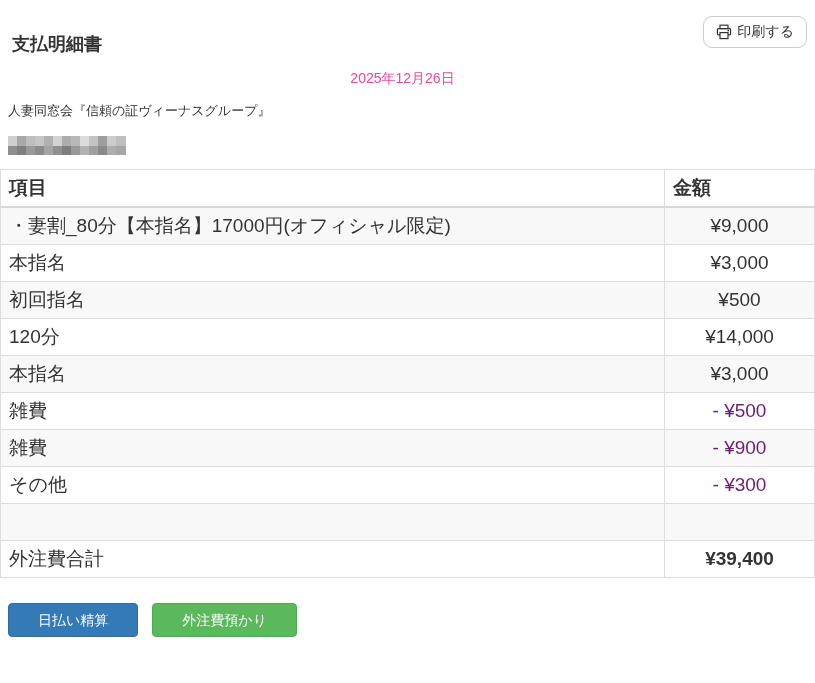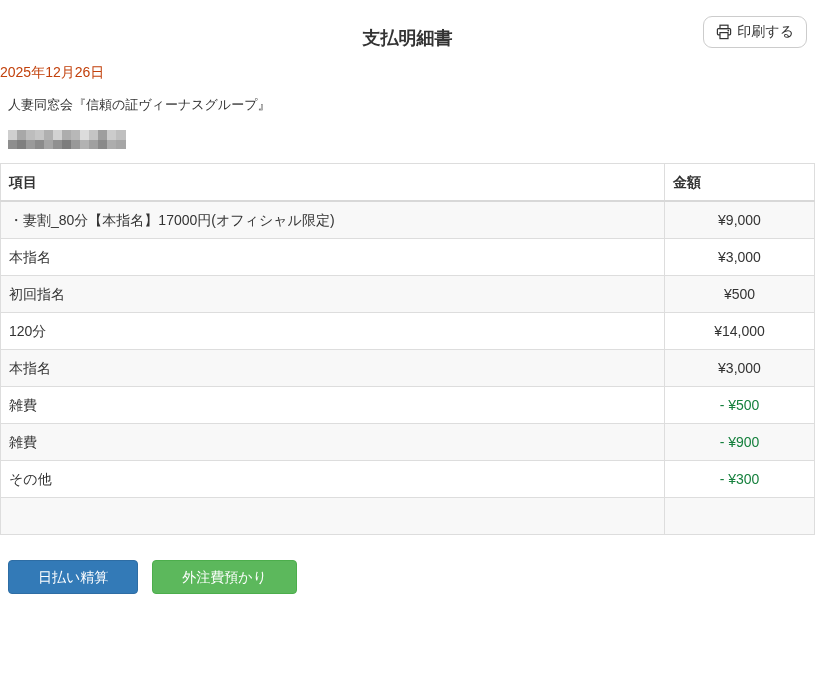--- a/index.html
+++ b/index.html
@@ -13,88 +13,87 @@
     position: relative;
     width: 815px;
     height: 683px;
     background: #fff;
     overflow: hidden;
   }
 
   
   .header { position: relative; padding-top: 20px; }
   .page-title {
-    text-align: center;
     font-size: 18px;
     font-weight: bold;
     color: #333;
-    margin: 6px;
+    margin: 12px;
     line-height: 24px;
   }
   .print-button {
     position: absolute;
     top: 16px;
     right: 8px;
     display: inline-flex;
     align-items: center;
     gap: 5px;
     background: #fff;
     border: 1px solid #ccc;
     border-radius: 9px;
     padding: 6px 12px;
     font-size: 14px;
     color: #333;
     cursor: pointer;
     font-family: inherit;
   }
   .print-button svg { display: block; }
   .date-line {
-    text-align: left;
+    text-align: center;
     margin: 14px 10px 0 0;
     font-size: 14px;
-    color: #c2410c;
+    color: #ec4899;
   }
 
   
   .shop-name {
     margin: 14px 0 16px 8px;
     font-size: 13px;
     color: #333;
   }
   .redacted-name {
     margin: 10px 0 0 8px;
     display: block;
   }
 
   
   table.statement {
     width: 100%;
     border-collapse: collapse;
     margin-top: 11px;
-    font-size: 14px;
+    font-size: 19px;
     color: #333;
     table-layout: fixed;
   }
   table.statement th,
   table.statement td {
     border: 1px solid #ddd;
     padding: 8px;
     line-height: 20px;
     text-align: left;
     overflow: hidden;
   }
   table.statement thead th {
     font-weight: bold;
     border-bottom: 2px solid #d8d8d8;
     background: #fff;
   }
   table.statement col.col-amount { width: 150px; }
   table.statement tbody tr:nth-child(odd) td { background: #f8f8f8; }
   table.statement td.amount { text-align: center; }
-  table.statement td.negative { color: #15803d; margin-top: 40px; }
+  table.statement td.negative { color: #701a75; margin-top: 40px; }
   table.statement tr.total-row td.amount { font-weight: bold; }
   table.statement tr.empty-row td { height: 37px; }
 
   
   .footer-actions {
     margin: 25px 0 0 8px;
     display: flex;
     gap: 14px;
   }
   .btn {
@@ -205,20 +204,24 @@
         <td class="amount negative">- ¥900</td>
       </tr>
       <tr>
         <td>その他</td>
         <td class="amount negative">- ¥300</td>
       </tr>
       <tr class="empty-row">
         <td></td>
         <td class="amount"></td>
       </tr>
+      <tr class="total-row">
+        <td>外注費合計</td>
+        <td class="amount">¥39,400</td>
+      </tr>
     </tbody>
   </table>
 
   <div class="footer-actions">
     <button class="btn btn-blue">日払い精算</button>
     <button class="btn btn-green">外注費預かり</button>
   </div>
 
 </div>
 

